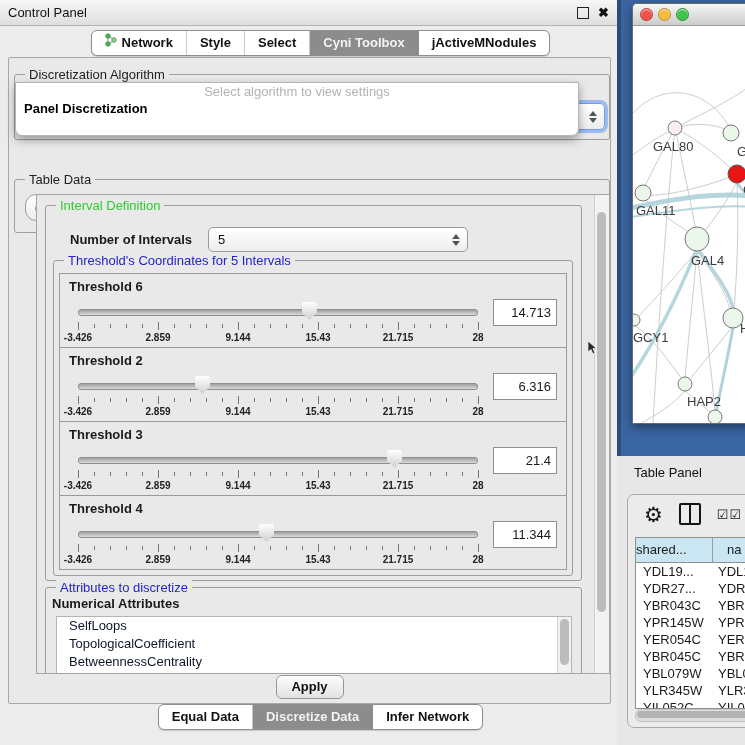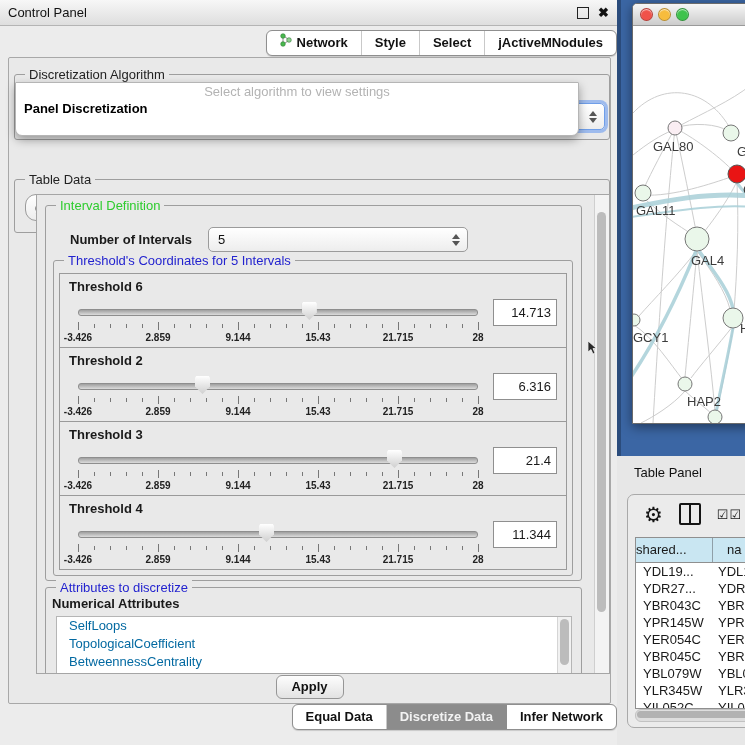--- a/index.html
+++ b/index.html
@@ -6,21 +6,21 @@
   body{width:745px;height:745px;overflow:hidden;position:relative;
        font-family:"Liberation Sans",sans-serif;background:#ececec;font-size:13px;color:#1a1a1a;}
   
   .control-panel{position:absolute;left:0;top:0;width:617px;height:745px;background:#ececec;border-right:1px solid #9a9a9a;}
   .titlebar{position:absolute;left:0;top:0;right:0;height:25px;background:linear-gradient(#f7f7f7,#dedede);border-bottom:1px solid #b4b4b4;}
   .titlebar .tb-title{position:absolute;left:8px;top:0;line-height:25px;color:#111;}
   .tb-icons{position:absolute;right:8px;top:0;height:25px;display:flex;align-items:center;gap:9px;}
   .float-ic{width:10px;height:10px;border:1.5px solid #222;}
   .close-ic{font-weight:900;font-size:13px;color:#111;line-height:10px;}
   
-  .tabrow{position:absolute;left:0;width:100%;display:flex;justify-content:flex-end;}
+  .tabrow{position:absolute;left:12px;width:100%;display:flex;justify-content:center;}
   .tabrow.top{top:30px;}
   .tabrow.bottom{top:704px;}
   .tabgroup{display:inline-flex;background:#fff;border:1px solid #8f8f8f;border-radius:6px;overflow:hidden;height:24px;box-shadow:0 1px 1px rgba(0,0,0,.15);}
   .tab{display:flex;align-items:center;gap:5px;padding:0 13px;line-height:24px;color:#111;border-right:1px solid #c9c9c9;font-weight:700;cursor:default;}
   .tab:last-child{border-right:none;}
   .tab.sel{background:var(--selected_tab_gray,#8c8c8c);color:#f2f2f2;border-right-color:var(--selected_tab_gray,#8c8c8c);}
   
   .content{position:absolute;left:8px;top:57px;width:601px;height:645px;background:#e9e9e9;border:1px solid #a8a8a8;border-radius:2px;}
   .groupbox{position:absolute;border:1px solid #9e9e9e;border-radius:3px;}
   .gb-label{position:absolute;top:-8px;left:10px;background:#e9e9e9;padding:0 4px;white-space:nowrap;color:#222;}
@@ -55,21 +55,21 @@
           clip-path:polygon(8% 0,92% 0,100% 10%,100% 58%,50% 100%,0 58%,0 10%);
           filter:drop-shadow(0 0 1px #777);z-index:3;}
   .ruler{position:absolute;left:0;right:0;top:20px;height:9px;}
   .tick{position:absolute;top:2px;width:1px;height:4px;background:#777;}
   .tick.major{top:0;height:8px;}
   .ticklabels{position:absolute;left:0;right:0;top:30px;height:12px;font-size:10px;font-weight:700;color:#222;}
   .ticklabel{position:absolute;transform:translateX(-50%);white-space:nowrap;}
   
   .attr-title{position:absolute;left:6px;top:8px;font-weight:700;}
   .attrlist{position:absolute;left:10px;top:28px;width:514px;height:70px;background:#fff;border:1px solid #b5b5b5;overflow:hidden;}
-  .attrlist .item{height:18px;line-height:18px;padding-left:12px;color:#0369a1;}
+  .attrlist .item{height:18px;line-height:18px;padding-left:12px;color:#0f172a;}
   .attrlist .lscroll{position:absolute;right:0;top:0;bottom:0;width:13px;background:#f1f1f1;border-left:1px solid #d5d5d5;}
   .attrlist .lthumb{position:absolute;left:2px;top:2px;width:9px;height:46px;border-radius:5px;background:#bcbcbc;}
   
   .applybtn{position:absolute;left:50%;transform:translateX(-50%);top:617px;width:66px;height:22px;
             background:linear-gradient(#fdfdfd,#e2e2e2);border:1px solid #969696;border-radius:6px;
             text-align:center;line-height:22px;font-weight:700;color:#111;}
   
   .cursor{position:absolute;left:588px;top:341px;z-index:60;}
   
   .rightside{position:absolute;left:617px;top:0;width:128px;height:745px;}
@@ -130,20 +130,23 @@
             <circle cx="9" cy="7" r="2.3" fill="#8fd08f" stroke="#2e7d32" stroke-width=".6"></circle>
           </svg>
         </span>
         <span>Network</span>
       </div>
       <div class="tab">
           <span>Style</span>
         </div>
       <div class="tab">
           <span>Select</span>
+        </div>
+      <div class="tab sel">
+          <span>Cyni Toolbox</span>
         </div>
       <div class="tab">
           <span>jActiveMNodules</span>
         </div>
     </div>
   </div>
 
   <div class="content">
 
     <div class="groupbox" style="left:5px;top:16px;width:594px;height:64px;">

